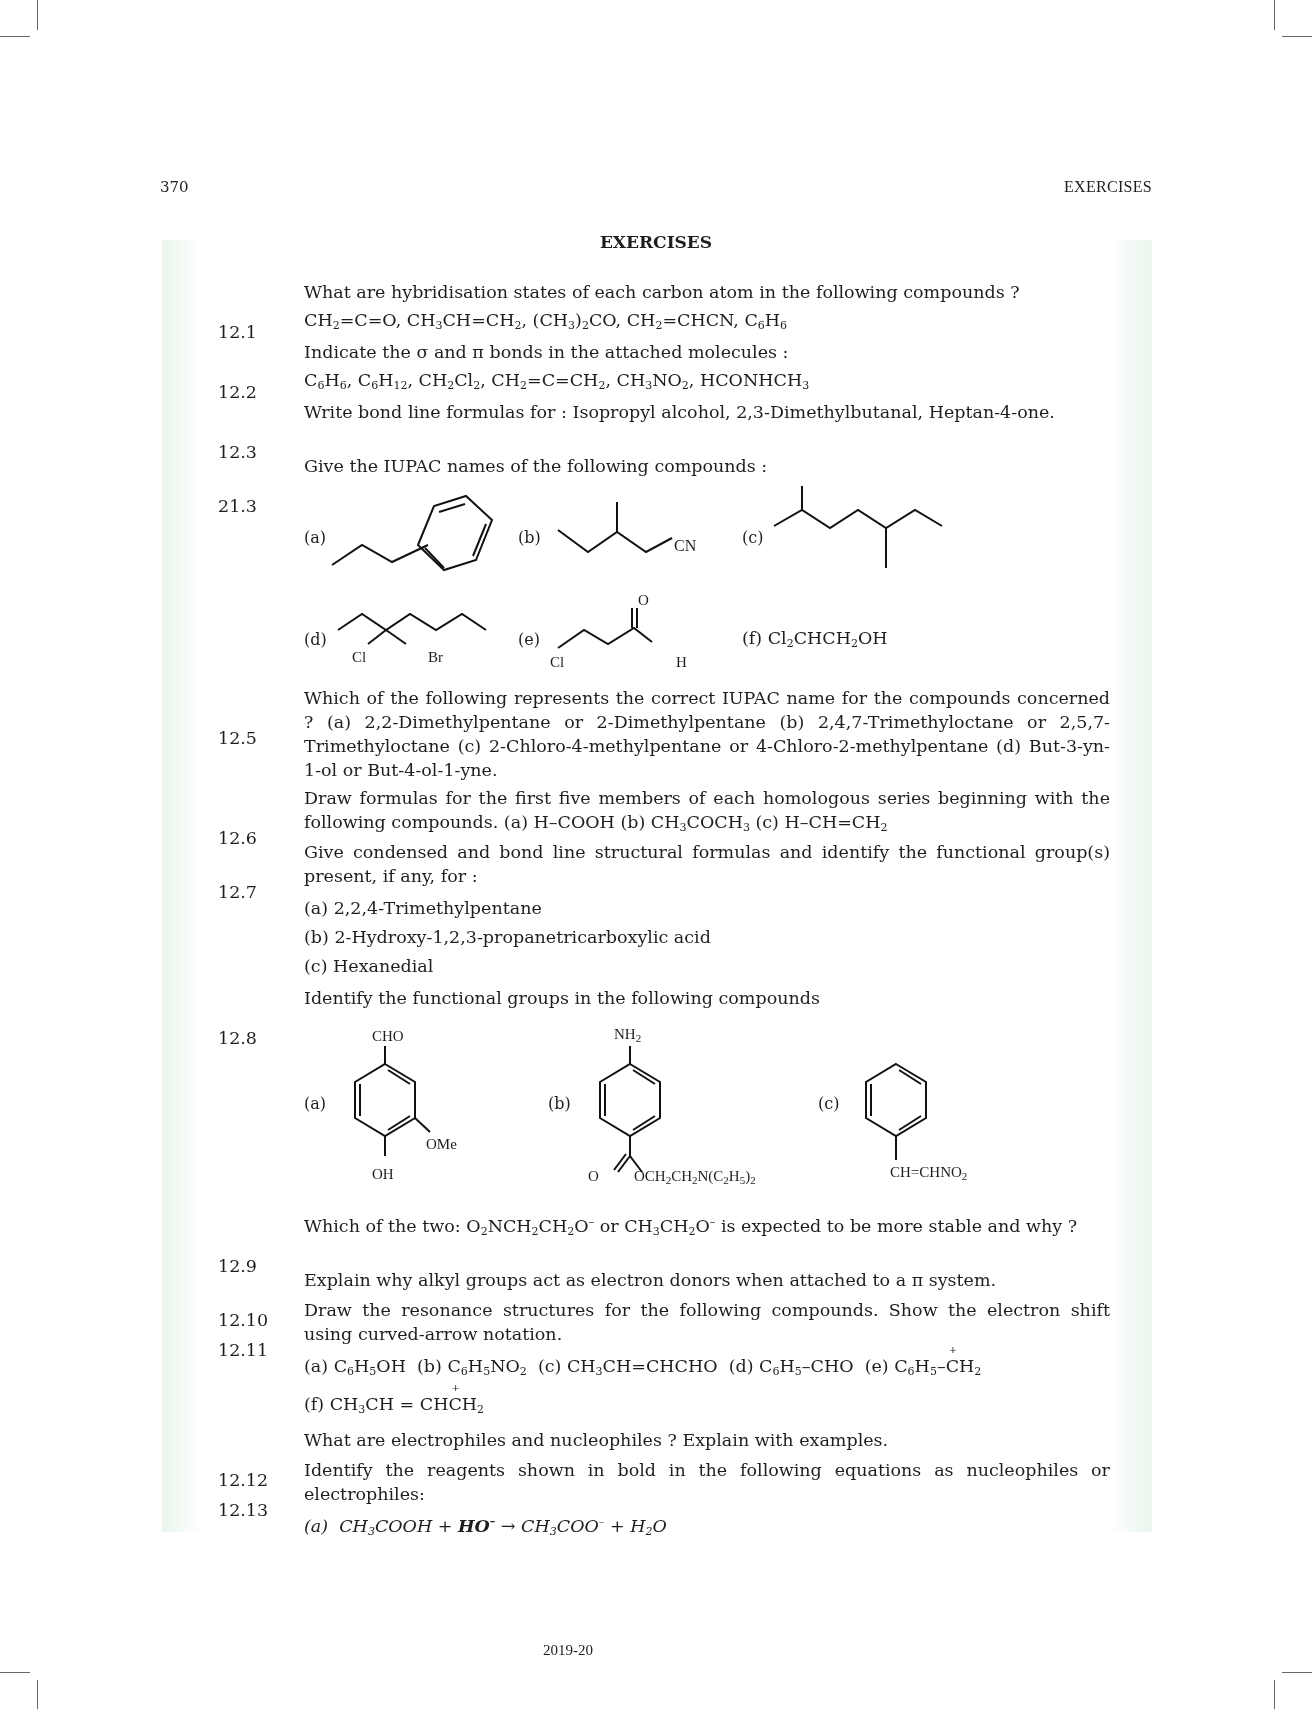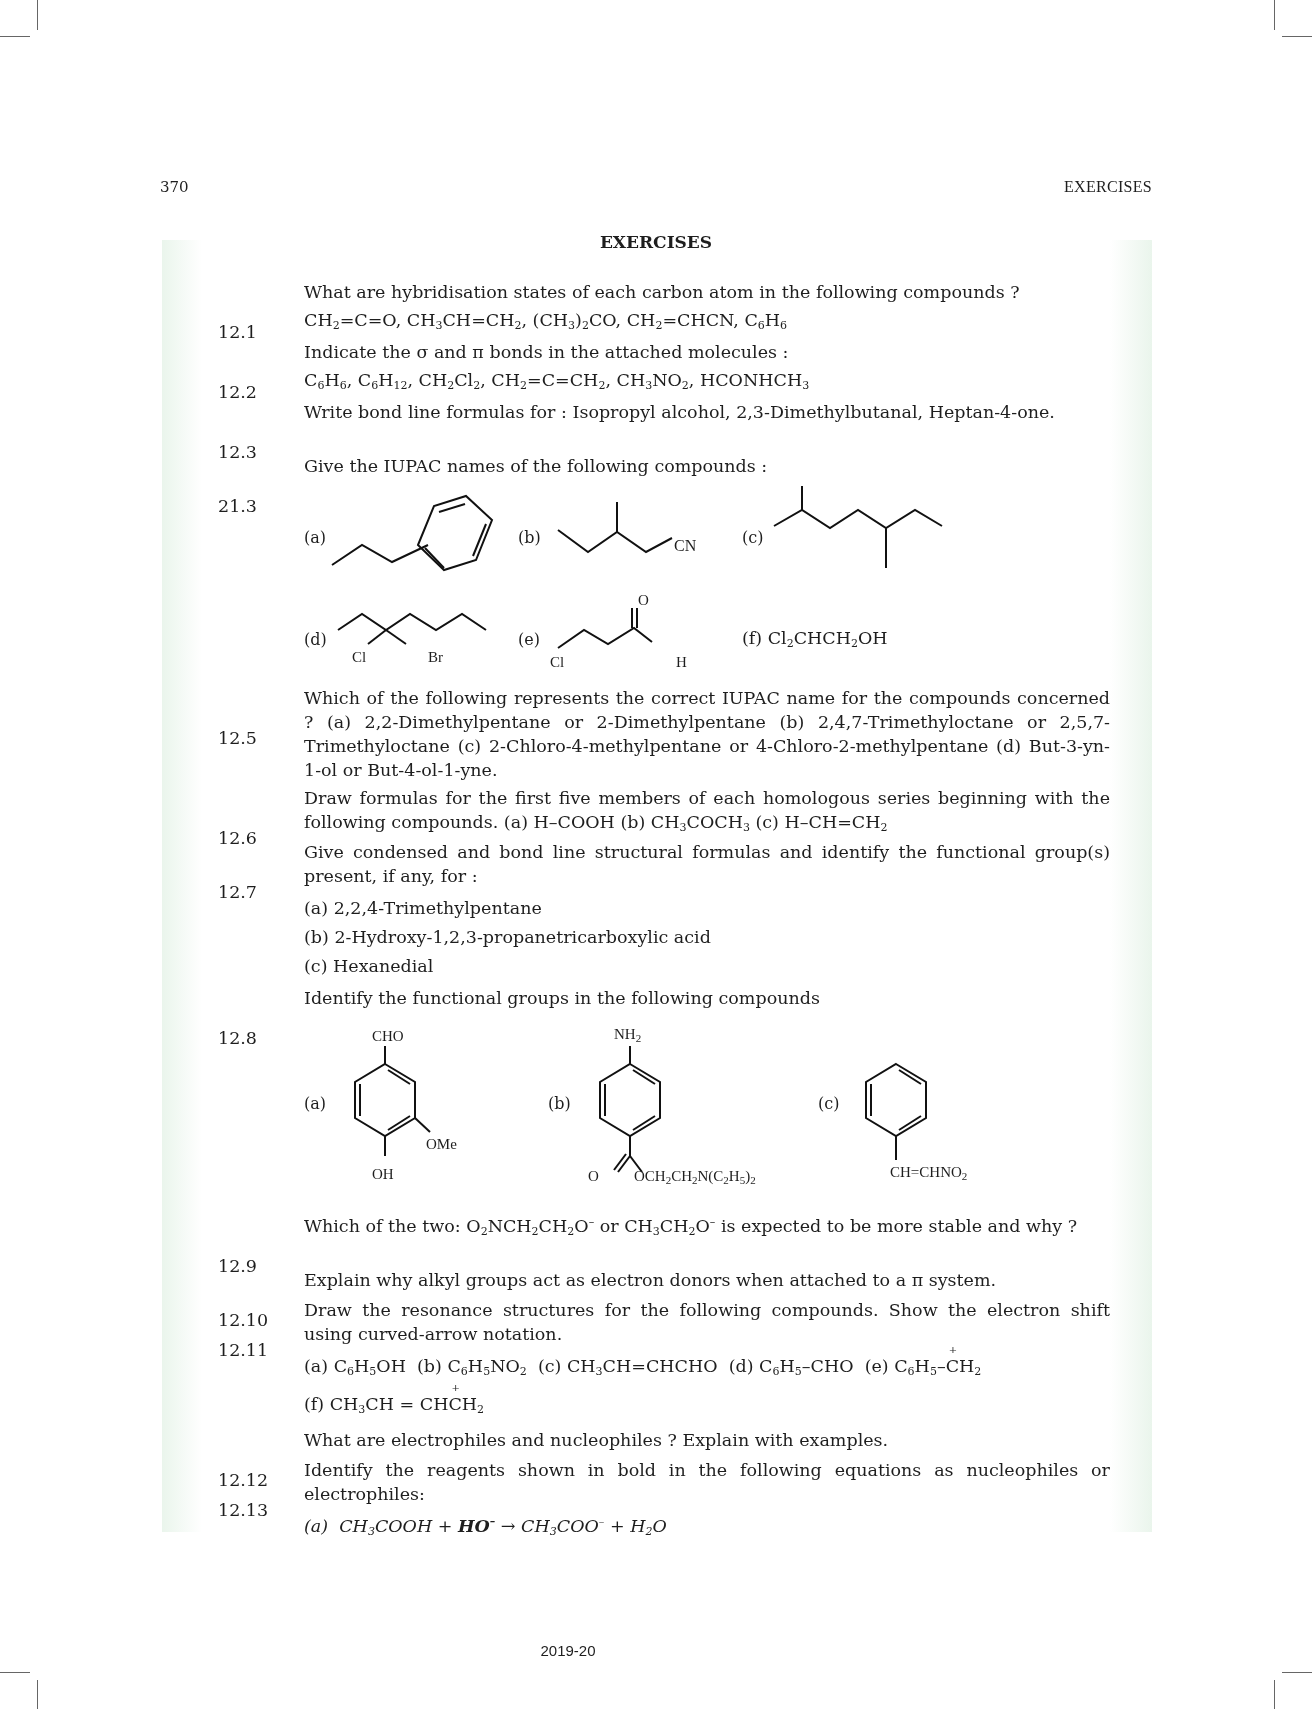--- a/index.html
+++ b/index.html
@@ -16,21 +16,21 @@
            font-weight:bold; font-size:17px; font-family:"DejaVu Serif", serif; }
   .q { position:absolute; left:218px; width:892px; font-size:17.5px; line-height:24px; }
   .q .num { position:absolute; left:0; top:0; width:80px;margin-top:40px; }
   .q .txt { position:absolute; left:86px; width:806px; text-align:justify; }
   sub { font-size:11px; vertical-align:-3px; line-height:0; }
   sup { font-size:11px; vertical-align:7px; line-height:0; }
   .svgwrap { position:absolute; }
   .lbl { position:absolute; font-size:16px; }
   .chemlbl { font-family:"Liberation Serif", serif; font-size:15px; }
   .footer { position:absolute; top:1642px; left:0; width:1136px; text-align:center;
-            font-family:Liberation Sans, sans-serif; font-size:15px; }
+            font-family:Liberation Serif, serif; font-size:15px; }
   .ovl { position:absolute; font-size:17.5px; }
   .charge { position:relative; display:inline-block; }
   .charge .plus { position:absolute; top:-12px; left:3px; font-size:10px; }
 </style>
 </head>
 <body>
 
 <div class="crop" style="left:0;top:36px;width:30px;height:1px;"></div>
 <div class="crop" style="left:37px;top:0;width:1px;height:30px;"></div>
 <div class="crop" style="right:0;top:36px;width:30px;height:1px;"></div>

